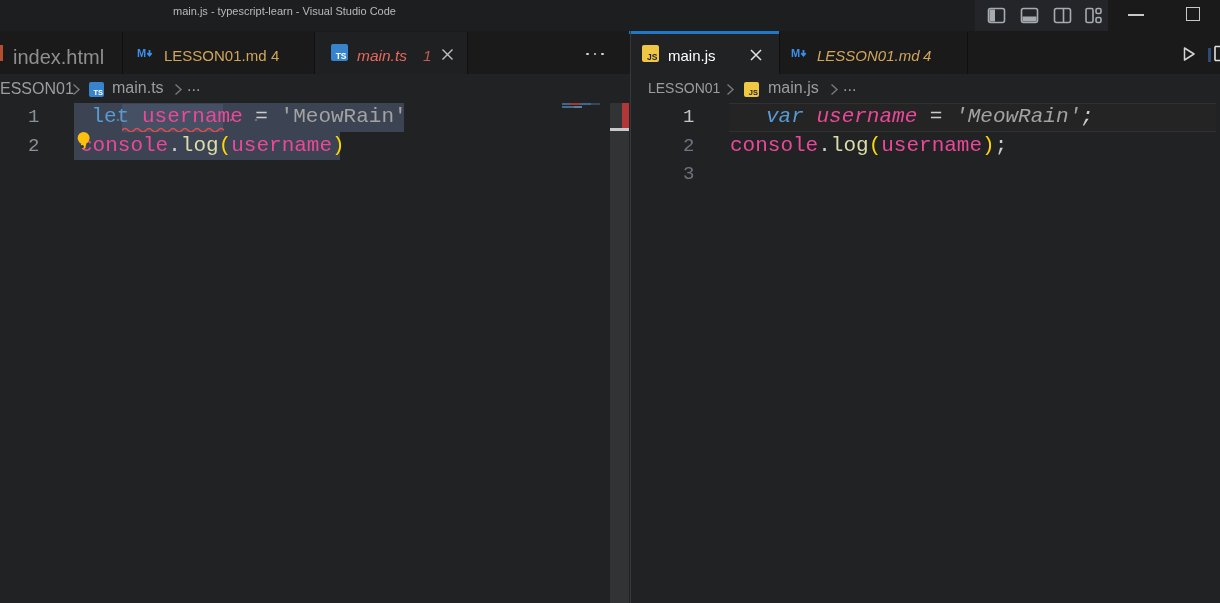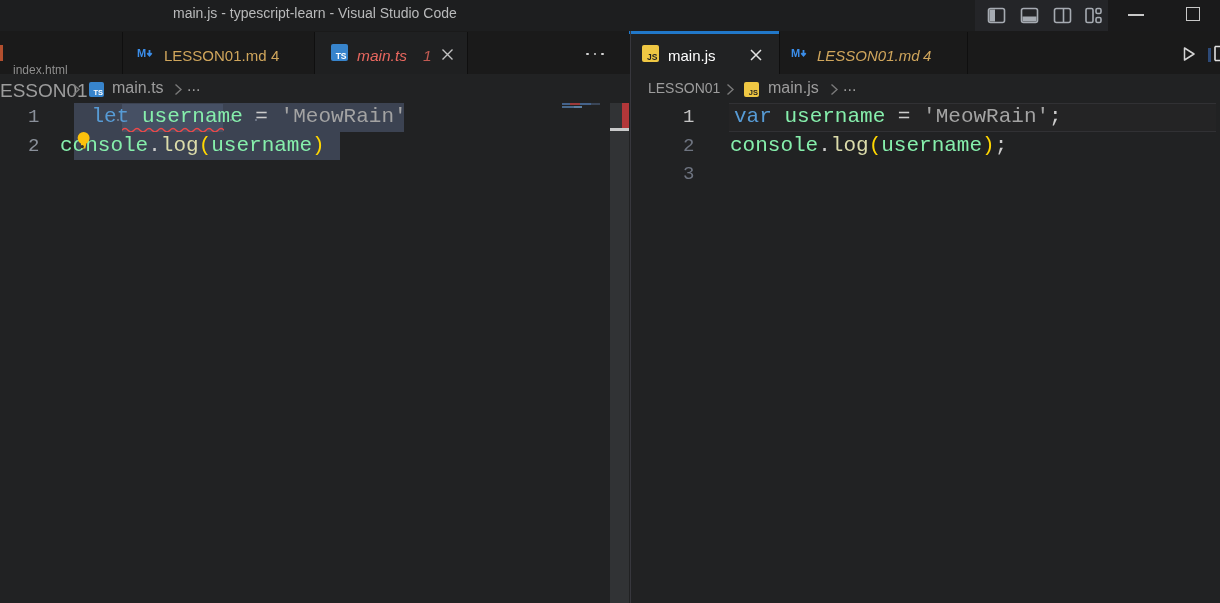--- a/index.html
+++ b/index.html
@@ -2,33 +2,33 @@
 <html><head>
 <meta charset="utf-8">
 <style>
   * { margin:0; padding:0; box-sizing:border-box; }
   html,body { width:1220px; height:603px; overflow:hidden; background:#212223; }
   body { position:relative; font-family:"Liberation Sans", sans-serif; }
   .abs { position:absolute; }
   .mono { font-family:"Liberation Mono", monospace; font-size:21px; line-height:28.5px; white-space:pre; }
   .ln { font-family:"Liberation Mono", monospace; font-size:19px; line-height:28.5px; }
   .kw { color:#579bd5;padding-left:18px; }
-  .id { color:#86efac; }
+  .id { color:#ec4899; }
   .st { color:#a3a3a3; }
   .pn { color:#cccccc; }
   .fn { color:#dcdcaa; }
   .br { color:#ffd700; }
 </style>
 </head>
 <body>
 
 <div class="abs" style="left:0;top:0;width:1220px;height:31px;background:#1d1e1f;"></div>
 <div class="abs" style="left:975px;top:0;width:133px;height:31px;background:#242528;"></div>
 <div class="abs" style="left:1108px;top:0;width:112px;height:31px;background:#1a1a1b;"></div>
-<div class="abs" style="left:173px;top:5px;font-size:14px;color:#b9babb;">main.js - typescript-learn - Visual Studio Code</div>
+<div class="abs" style="left:173px;top:5px;font-size:11px;color:#b9babb;">main.js - typescript-learn - Visual Studio Code</div>
 
 <svg class="abs" style="left:986px;top:5px;" width="21" height="21" viewBox="0 0 21 21">
   <rect x="2.5" y="3.5" width="16" height="14" rx="2" fill="none" stroke="#a6abb2" stroke-width="1.6"></rect>
   <rect x="3.5" y="4.5" width="5.5" height="12" fill="#a6abb2"></rect>
 </svg>
 <svg class="abs" style="left:1019px;top:5px;" width="21" height="21" viewBox="0 0 21 21">
   <rect x="2.5" y="3.5" width="16" height="14" rx="2" fill="none" stroke="#a6abb2" stroke-width="1.6"></rect>
   <rect x="3.5" y="11.5" width="14" height="5" fill="#a6abb2"></rect>
 </svg>
 <svg class="abs" style="left:1052px;top:5px;" width="21" height="21" viewBox="0 0 21 21">
@@ -41,21 +41,21 @@
   <rect x="13" y="12.5" width="5" height="5" rx="1.5" fill="none" stroke="#a6abb2" stroke-width="1.6"></rect>
 </svg>
 <div class="abs" style="left:1128px;top:14px;width:16px;height:1.6px;background:#c8c8c8;"></div>
 <div class="abs" style="left:1186px;top:7px;width:14px;height:14px;border:1.5px solid #c8c8c8;"></div>
 
 <div class="abs" style="left:0;top:31px;width:630px;height:43px;background:#1a1a1a;"></div>
 
 <div class="abs" style="left:631px;top:31px;width:589px;height:43px;background:#1a1a1a;"></div>
 
 <div class="abs" style="left:0;top:45px;width:3px;height:16px;background:#b34f2e;"></div>
-<div class="abs" style="left:13px;top:46px;font-size:12px;color:#8f8f8f;margin-top:17px;">index.html</div>
+<div class="abs" style="left:13px;top:46px;font-size:20px;color:#8f8f8f;">index.html</div>
 <div class="abs" style="left:122px;top:32px;width:1px;height:42px;background:#0f0f0f;"></div>
 
 <svg class="abs" style="left:137px;top:47px;" width="17" height="13" viewBox="0 0 17 13">
   <text x="0" y="10" font-family="Liberation Sans" font-size="11" font-weight="bold" fill="#3b8eea">M</text>
   <path d="M12.5 3 v5 M10.3 6.2 L12.5 8.6 L14.7 6.2" stroke="#3b8eea" stroke-width="1.8" fill="none"></path>
 </svg>
 <div class="abs" style="left:164px;top:47px;font-size:15px;color:#d0a65c;">LESSON01.md</div>
 <div class="abs" style="left:271px;top:47px;font-size:15px;color:#d0a65c;">4</div>
 <div class="abs" style="left:314px;top:32px;width:1px;height:42px;background:#0f0f0f;"></div>
 
@@ -97,21 +97,21 @@
   <path d="M4.5 3 L14 9 L4.5 15 Z" fill="none" stroke="#d4d4d4" stroke-width="1.5" stroke-linejoin="round"></path>
 </svg>
 <div class="abs" style="left:1208px;top:48px;width:3px;height:14px;background:#2d4a78;"></div>
 <svg class="abs" style="left:1213px;top:44px;" width="7" height="19" viewBox="0 0 7 19">
   <path d="M2 2.5 H7 M2 2.5 V16.5 M2 16.5 H7" stroke="#e0e0e0" stroke-width="1.6" fill="none"></path>
 </svg>
 
 <div class="abs" style="left:0;top:74px;width:630px;height:29px;background:#212223;"></div>
 <div class="abs" style="left:631px;top:74px;width:589px;height:29px;background:#212223;"></div>
 
-<div class="abs" style="left:0px;top:80px;font-size:19px;color:#9d9d9d;">ESSON01</div>
+<div class="abs" style="left:0px;top:80px;font-size:16px;color:#9d9d9d;">ESSON01</div>
 <svg class="abs" style="left:70px;top:82px;" width="12" height="14" viewBox="0 0 12 14">
     <path d="M3.5 2.5 L9 7.5 L3.5 12.5" stroke="#7a7a7a" stroke-width="1.4" fill="none"></path>
   </svg>
 <div class="abs" style="left:89px;top:82px;width:15px;height:15px;background:#3784cc;border-radius:2px;">
   <div style="position:absolute;right:1px;bottom:0px;font-size:7.5px;font-weight:bold;color:#fff;">TS</div>
 </div>
 <div class="abs" style="left:112px;top:79px;font-size:16px;color:#9d9d9d;">main.ts</div>
 <svg class="abs" style="left:172px;top:82px;" width="12" height="14" viewBox="0 0 12 14">
     <path d="M3.5 2.5 L9 7.5 L3.5 12.5" stroke="#7a7a7a" stroke-width="1.4" fill="none"></path>
   </svg>
@@ -132,21 +132,21 @@
 
 <div class="abs" style="left:74px;top:103px;width:330px;height:28.5px;background:#3c4352;"></div>
 <div class="abs" style="left:74px;top:131.5px;width:266px;height:28.5px;background:#3c4352;"></div>
 
 <div class="abs" style="left:122px;top:103.5px;width:101px;height:28px;background:#465064;"></div>
 
 <div class="abs ln" style="left:28px;top:103px;color:#8a909a;">1</div>
 <div class="abs ln" style="left:28px;top:131.5px;color:#8a909a;">2</div>
 
 <div class="abs mono" style="left:73.5px;top:103px;"><span class="kw">let</span> <span class="id">username</span> <span class="pn">=</span> <span class="st">'MeowRain'</span></div>
-<div class="abs mono" style="left:60px;top:131.5px;text-align:center;"><span class="id">console</span><span class="pn">.</span><span class="fn">log</span><span class="br">(</span><span class="id">username</span><span class="br">)</span></div>
+<div class="abs mono" style="left:80px;top:131.5px;text-align:center;"><span class="id">console</span><span class="pn">.</span><span class="fn">log</span><span class="br">(</span><span class="id">username</span><span class="br">)</span></div>
 
 <div class="abs" style="left:116.5px;top:118.5px;width:2.4px;height:2.4px;border-radius:50%;background:#7a8294;"></div>
 <div class="abs" style="left:230px;top:118.5px;width:2.4px;height:2.4px;border-radius:50%;background:#7a8294;"></div>
 <div class="abs" style="left:255px;top:118.5px;width:2.4px;height:2.4px;border-radius:50%;background:#7a8294;"></div>
 
 <svg class="abs" style="left:122px;top:126px;" width="102" height="6" viewBox="0 0 102 6">
   <path d="M0 4.2 q3 -3.4 6 0 t6 0 t6 0 t6 0 t6 0 t6 0 t6 0 t6 0 t6 0 t6 0 t6 0 t6 0 t6 0 t6 0 t6 0 t6 0 t6 0" stroke="#ef4949" stroke-width="1.3" fill="none"></path>
 </svg>
 
 <svg class="abs" style="left:76px;top:131px;" width="16" height="20" viewBox="0 0 16 20">
@@ -167,14 +167,14 @@
 <div class="abs" style="left:610px;top:128.3px;width:19px;height:2.7px;background:#c9cacb;"></div>
 
 <div class="abs" style="left:629.5px;top:31px;width:1.5px;height:572px;background:#37373d;"></div>
 
 <div class="abs" style="left:728.5px;top:103px;width:487px;height:29px;background:#242425;border-top:1px solid #313134;border-bottom:1px solid #313134;"></div>
 
 <div class="abs ln" style="left:683px;top:103px;color:#c6c6c6;">1</div>
 <div class="abs ln" style="left:683px;top:131.5px;color:#6e7480;">2</div>
 <div class="abs ln" style="left:683px;top:160px;color:#6e7480;">3</div>
 
-<div class="abs mono" style="left:716px;top:103px;"><span class="kw">var</span> <span class="id">username</span> <span class="pn">=</span> <span class="st">'MeowRain'</span><span class="pn">;</span></div>
+<div class="abs mono" style="left:748px;top:103px;font-style:italic;"><span class="kw">var</span> <span class="id">username</span> <span class="pn">=</span> <span class="st">'MeowRain'</span><span class="pn">;</span></div>
 <div class="abs mono" style="left:730px;top:131.5px;"><span class="id">console</span><span class="pn">.</span><span class="fn">log</span><span class="br">(</span><span class="id">username</span><span class="br">)</span><span class="pn">;</span></div>
 
 </body></html>

